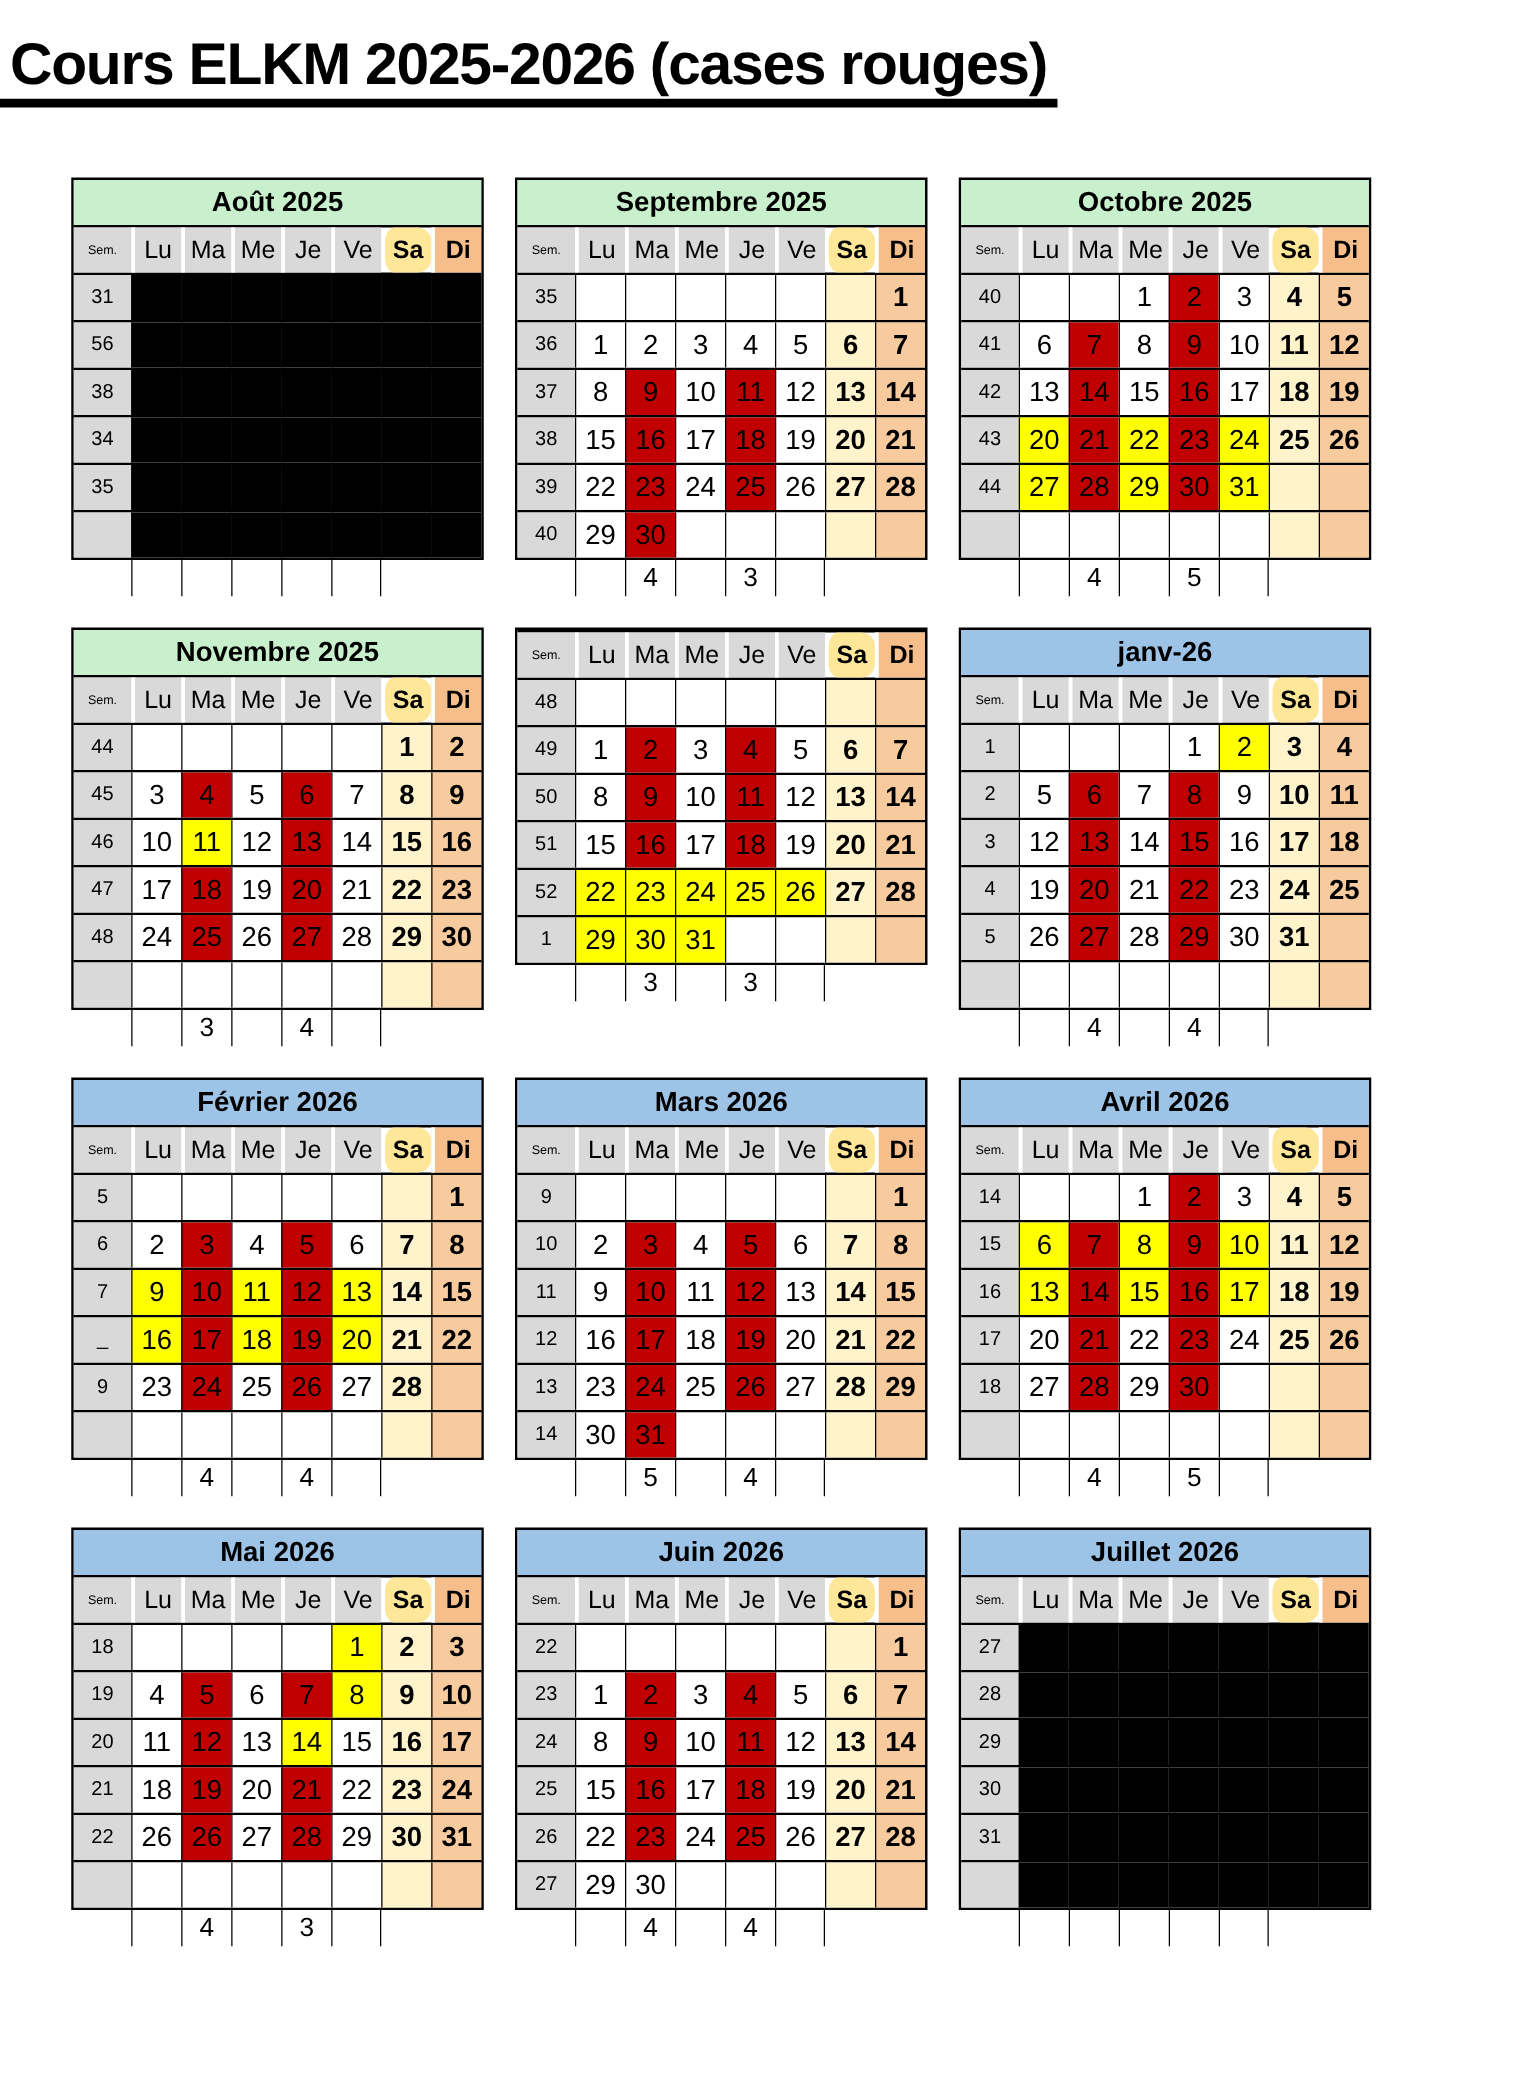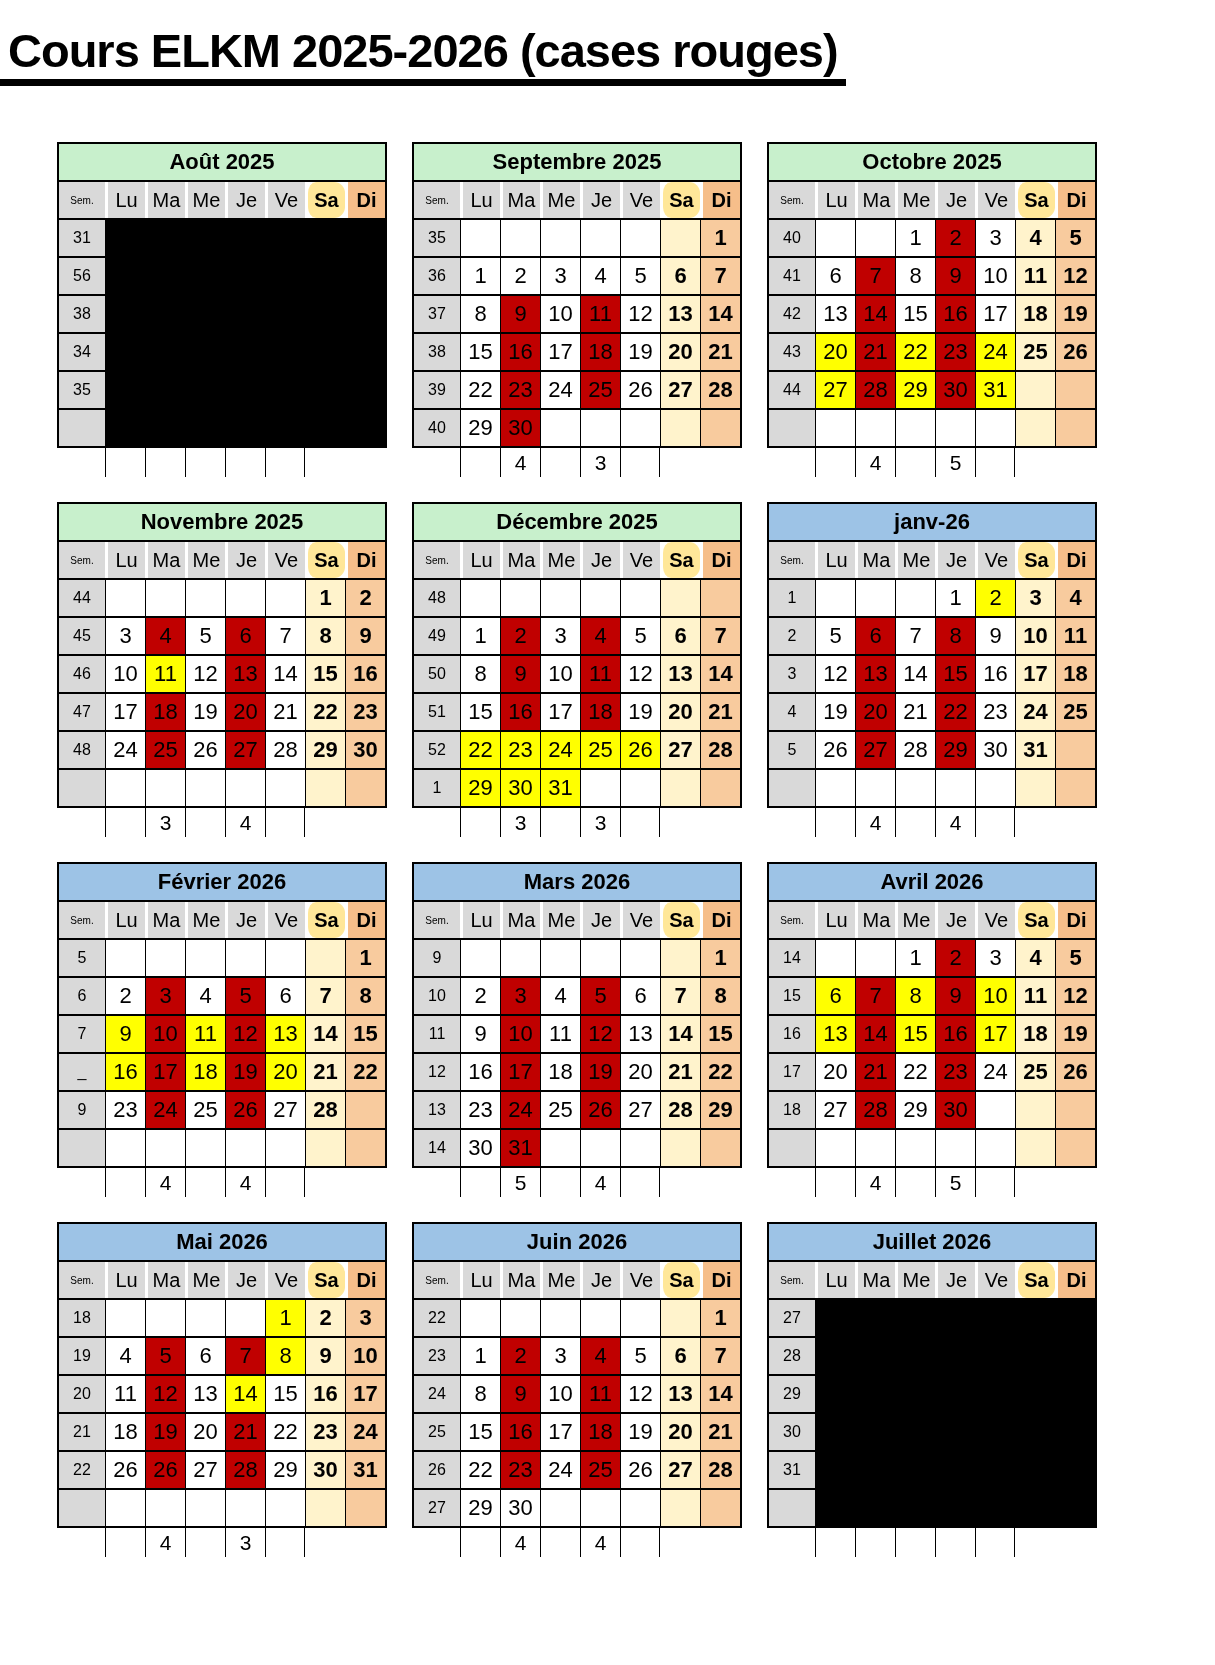--- a/index.html
+++ b/index.html
@@ -380,21 +380,20 @@
         <div class="ccell lined">3</div>
         <div class="ccell lined"></div>
         <div class="ccell lined">4</div>
         <div class="ccell lined rlined"></div>
         <div class="ccell"></div>
         <div class="ccell"></div>
       </div>
     </div>
     <div class="cal-block">
       <div class="cal">
-        <div class="cal-title green">Décembre 2025</div>
         <div class="row header">
           <div class="cell sem">Sem.</div>
           <div class="cell day">Lu</div>
           <div class="cell day">Ma</div>
           <div class="cell day">Me</div>
           <div class="cell day">Je</div>
           <div class="cell day">Ve</div>
           <div class="cell day sah">Sa</div>
           <div class="cell day dih">Di</div>
         </div>

